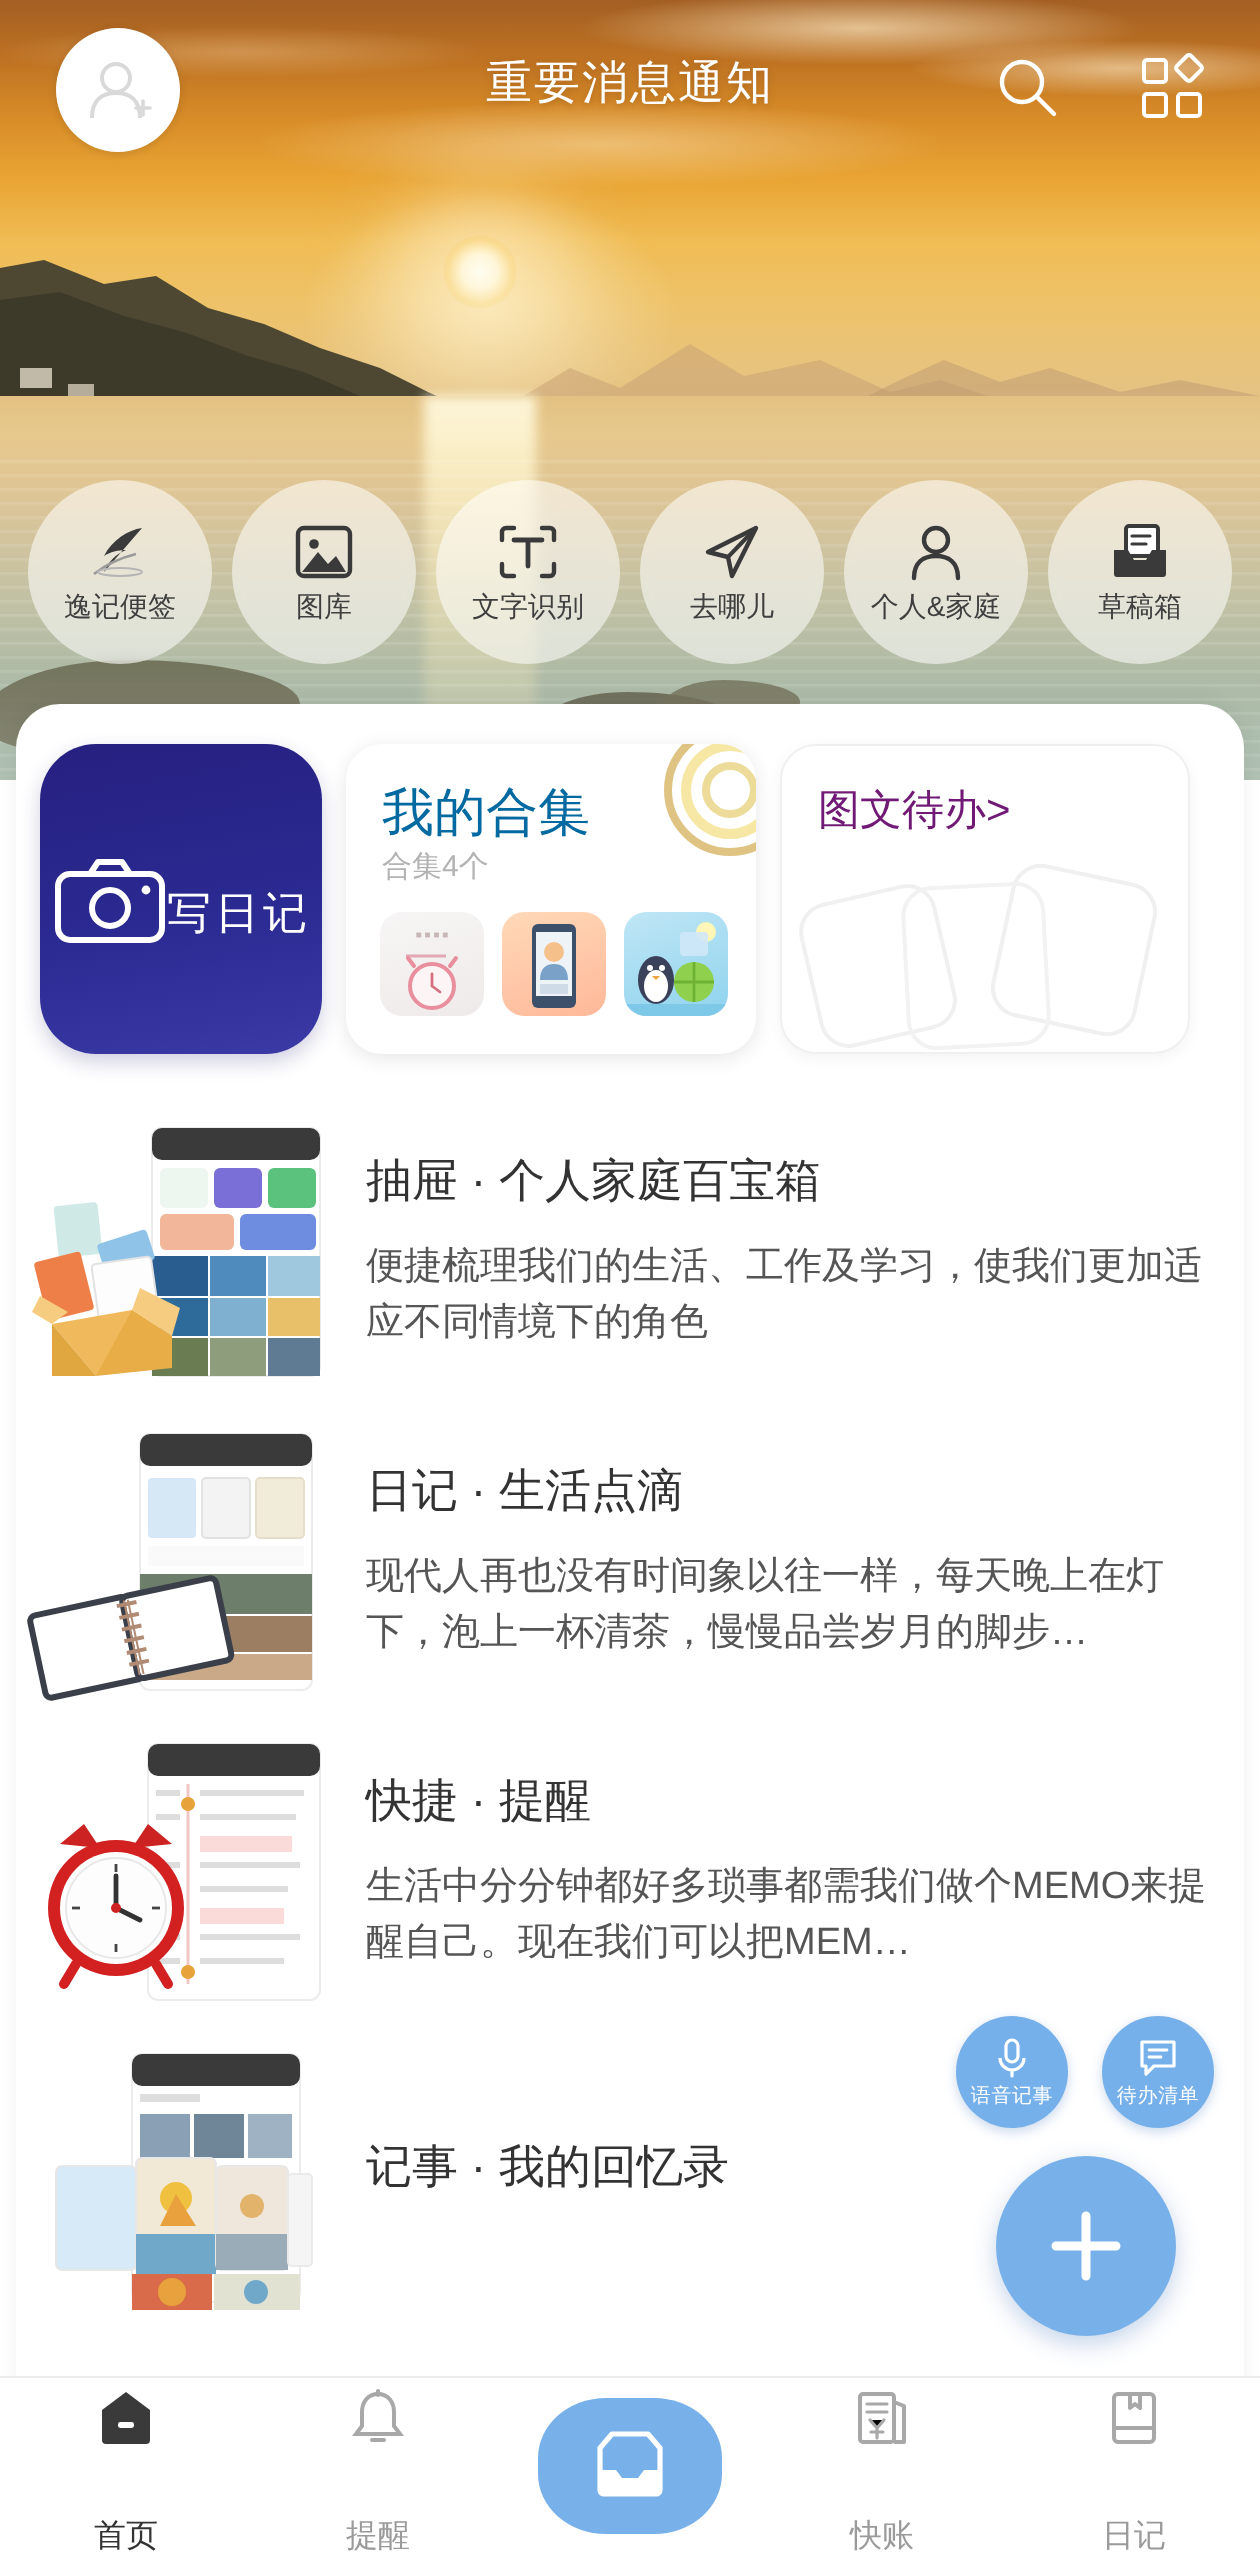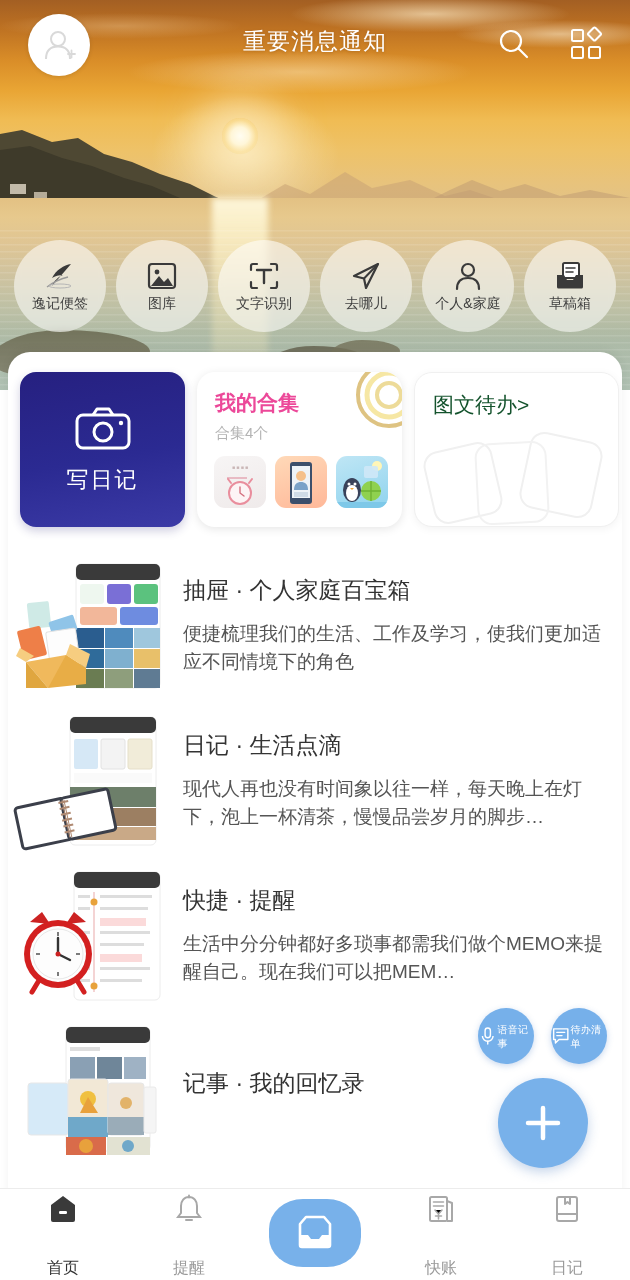--- a/index.html
+++ b/index.html
@@ -106,59 +106,59 @@
   .sheet {
     position:absolute; left:8px; top:352px; width:614px; height:852px;
     background:#ffffff; border-radius:22px 22px 0 0;
     box-shadow:0 -2px 10px rgba(0,0,0,.06);
     z-index:16; overflow:hidden;
   }
 
   
   .cards { position:absolute; left:12px; top:20px; display:flex; gap:12px; }
   .card-write {
-    width:165px; height:155px; border-radius:16px;
+    width:141px; height:155px; border-radius:28px;
     background:linear-gradient(170deg,#262080 0%,#2b2a92 55%,#3b3aa6 100%);
-    display:flex; flex-direction:column; align-items:center; justify-content:center;
+    display:flex; flex-direction:row; align-items:center; justify-content:center;
     box-shadow:0 4px 10px rgba(40,35,120,.22);
     cursor:pointer;
   }
   .card-write .wl { color:#fff; font-size:22px; margin-top:14px; letter-spacing:2px; }
   .card-collect {
     position:relative; width:205px; height:155px; border-radius:18px; background:#fff;
     box-shadow:0 2px 10px rgba(0,0,0,.10); overflow:hidden; cursor:pointer;
   }
-  .card-collect .cc-title { position:absolute; left:18px; top:17px; font-size:21px; color:#ec4899;font-weight:bold; }
+  .card-collect .cc-title { position:absolute; left:18px; top:17px; font-size:26px; color:#0369a1; }
   .card-collect .cc-sub   { position:absolute; left:18px; top:52px; font-size:15px; color:#b3b3b3; }
   .cc-rings { position:absolute; right:-24px; top:-14px; width:74px; height:74px; }
   .cc-thumbs { position:absolute; left:17px; top:84px; display:flex; gap:9px; }
   .thumb { width:52px; height:52px; border-radius:11px; overflow:hidden; position:relative; }
   .thumb.t1 { background:linear-gradient(160deg,#f7f5f5,#efeaea); }
   .thumb.t2 { background:linear-gradient(160deg,#ffd9b8,#ffb899); }
   .thumb.t3 { background:linear-gradient(160deg,#bfe6f5,#8fd3ee); }
   .card-todo {
     position:relative; width:205px; height:155px; border-radius:18px; background:#fff;
     border:1px solid #f0f0f0; box-shadow:0 2px 8px rgba(0,0,0,.05);
     overflow:hidden; cursor:pointer;
   }
-  .card-todo .ct-title { position:absolute; left:18px; top:18px; font-size:21px; color:#14532d; }
+  .card-todo .ct-title { position:absolute; left:18px; top:18px; font-size:21px; color:#701a75; }
 
   
   .list { position:absolute; left:0; top:196px; width:614px; }
   .row { position:relative; height:155px; display:flex; align-items:center; cursor:pointer; }
   .row-illus { width:175px; height:140px; position:relative; flex:0 0 175px; }
   .row-text { flex:1; padding-right:14px; }
   .row-title { font-size:23px; color:#333333; margin-bottom:14px; }
   .row-desc  { font-size:19px; color:#555555; line-height:1.45;
                display:-webkit-box; -webkit-line-clamp:2; -webkit-box-orient:vertical; overflow:hidden; }
 
   
   .fab-mini {
     position:absolute; width:56px; height:56px; border-radius:50%;
-    background:#76b0ea; display:flex; align-items:center; justify-content:center;
+    background:#76b0ea; display:flex; flex-direction:column; align-items:center; justify-content:center;
     box-shadow:0 2px 6px rgba(80,130,200,.3); z-index:30; cursor:pointer;
   }
   .fab-mini .fl { color:#fff; font-size:10px; margin-top:1px; letter-spacing:.3px; }
   .fab-main {
     position:absolute; left:498px; top:1078px; width:90px; height:90px; border-radius:50%;
     background:#78b1ea; box-shadow:0 4px 12px rgba(70,120,190,.32);
     display:flex; align-items:center; justify-content:center; z-index:30; cursor:pointer;
   }
 
   

